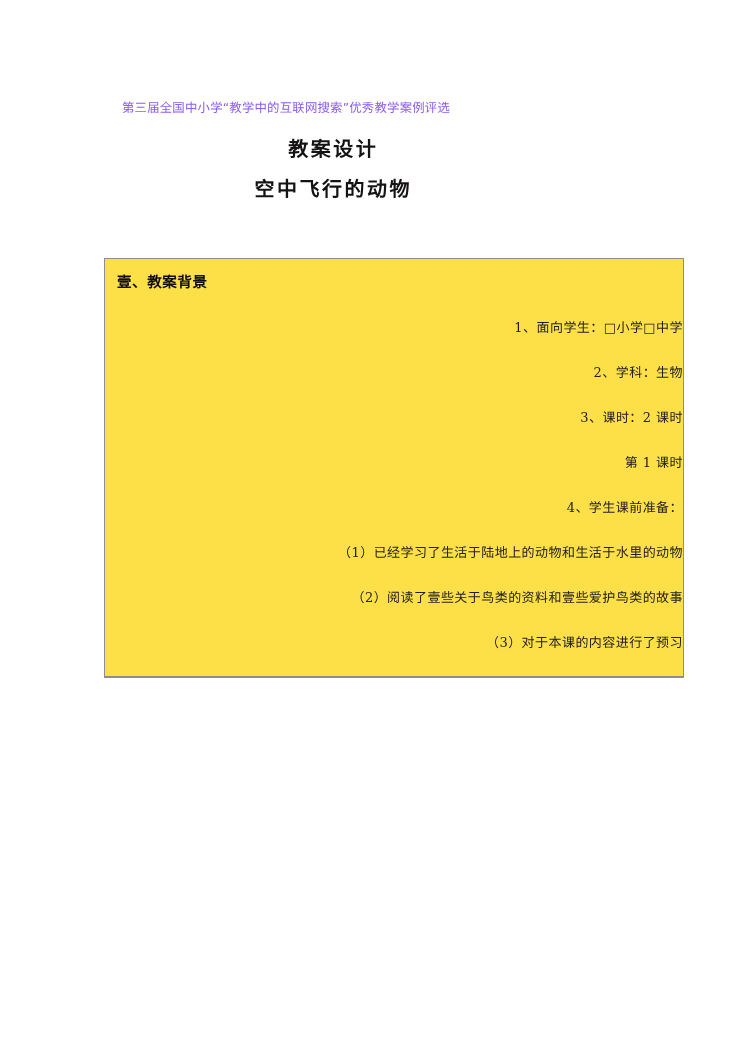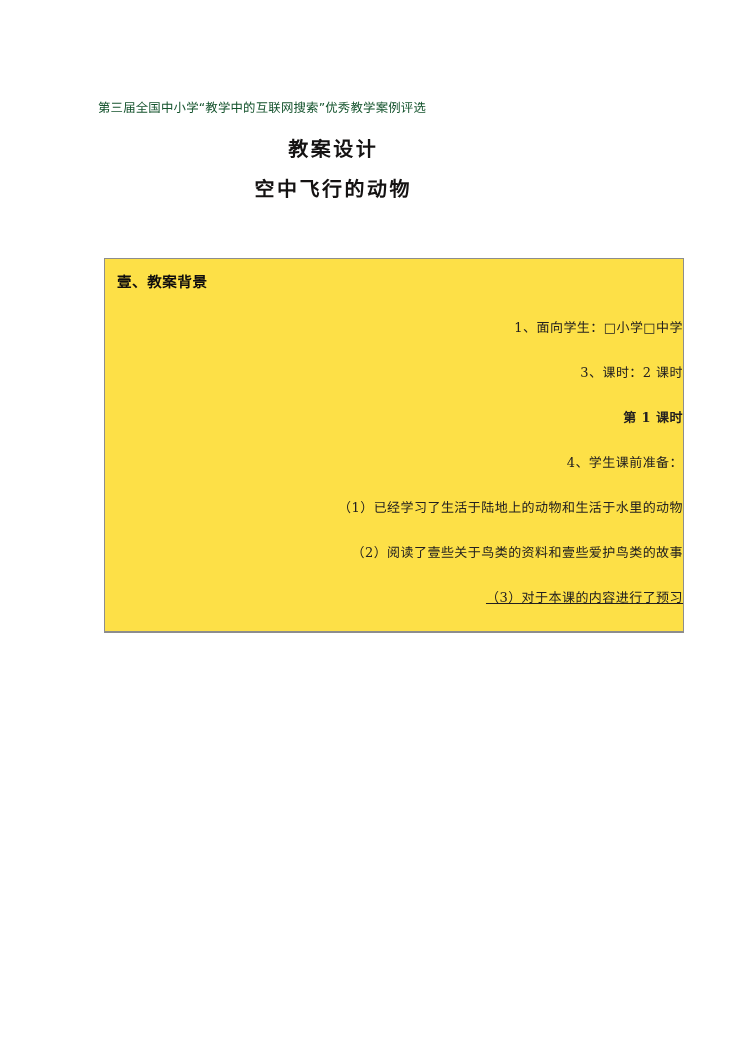--- a/index.html
+++ b/index.html
@@ -23,27 +23,27 @@
     left: 0;
     top: 0;
     width: 744px;
     height: 1052px;
     background: #fff;
   }
 
   
   .banner {
     position: absolute;
-    left: 98px;
+    left: 122px;
     top: 99px;
     font-family: "DejaVu Sans", "Liberation Sans", sans-serif;
     font-size: 12.4px;
     line-height: 18px;
     letter-spacing: 0.2px;
-    color: #14532d;
+    color: #8b5cf6;
     white-space: nowrap;
     text-align: center;
   }
 
   
   .doc-title,
   .doc-subtitle {
     position: absolute;
     left: 0;
     width: 664px;
@@ -116,28 +116,26 @@
   .sec1 .section-heading {
     padding-left: 4px;
     margin-bottom: 26px;
   }
   .sec1 .body-line {
     margin-bottom: 26px;
     padding-left: 4px;
   }
   .sec1 .body-line.indent1 {
     padding-left: 48px;
-    font-weight: bold;
   }
   .sec1 .body-line.indent-paren {
     padding-left: 12px;
   }
   .sec1 .body-line.last {
     margin-bottom: 12px;
-    text-decoration: underline;
   }
 
   
   .sec2 {
     padding: 10px 0 14px 8px;
   }
   .sec2 .section-heading {
     padding-left: 4px;
     margin-bottom: 22px;
   }
@@ -168,20 +166,21 @@
 
   <div class="doc-table">
 
     <div class="table-row row-background">
       <div class="cell sec1">
 
         <p class="section-heading">壹、教案背景</p>
 
         <p class="body-line">1、面向学生：□小学□中学</p>
 
+        <p class="body-line">2、学科：生物</p>
 
         <p class="body-line">3、课时：2 课时</p>
 
         <p class="body-line indent1">第 1 课时</p>
 
         <p class="body-line">4、学生课前准备：</p>
 
         <p class="body-line indent-paren">（1）已经学习了生活于陆地上的动物和生活于水里的动物</p>
 
         <p class="body-line indent-paren">（2）阅读了壹些关于鸟类的资料和壹些爱护鸟类的故事</p>

